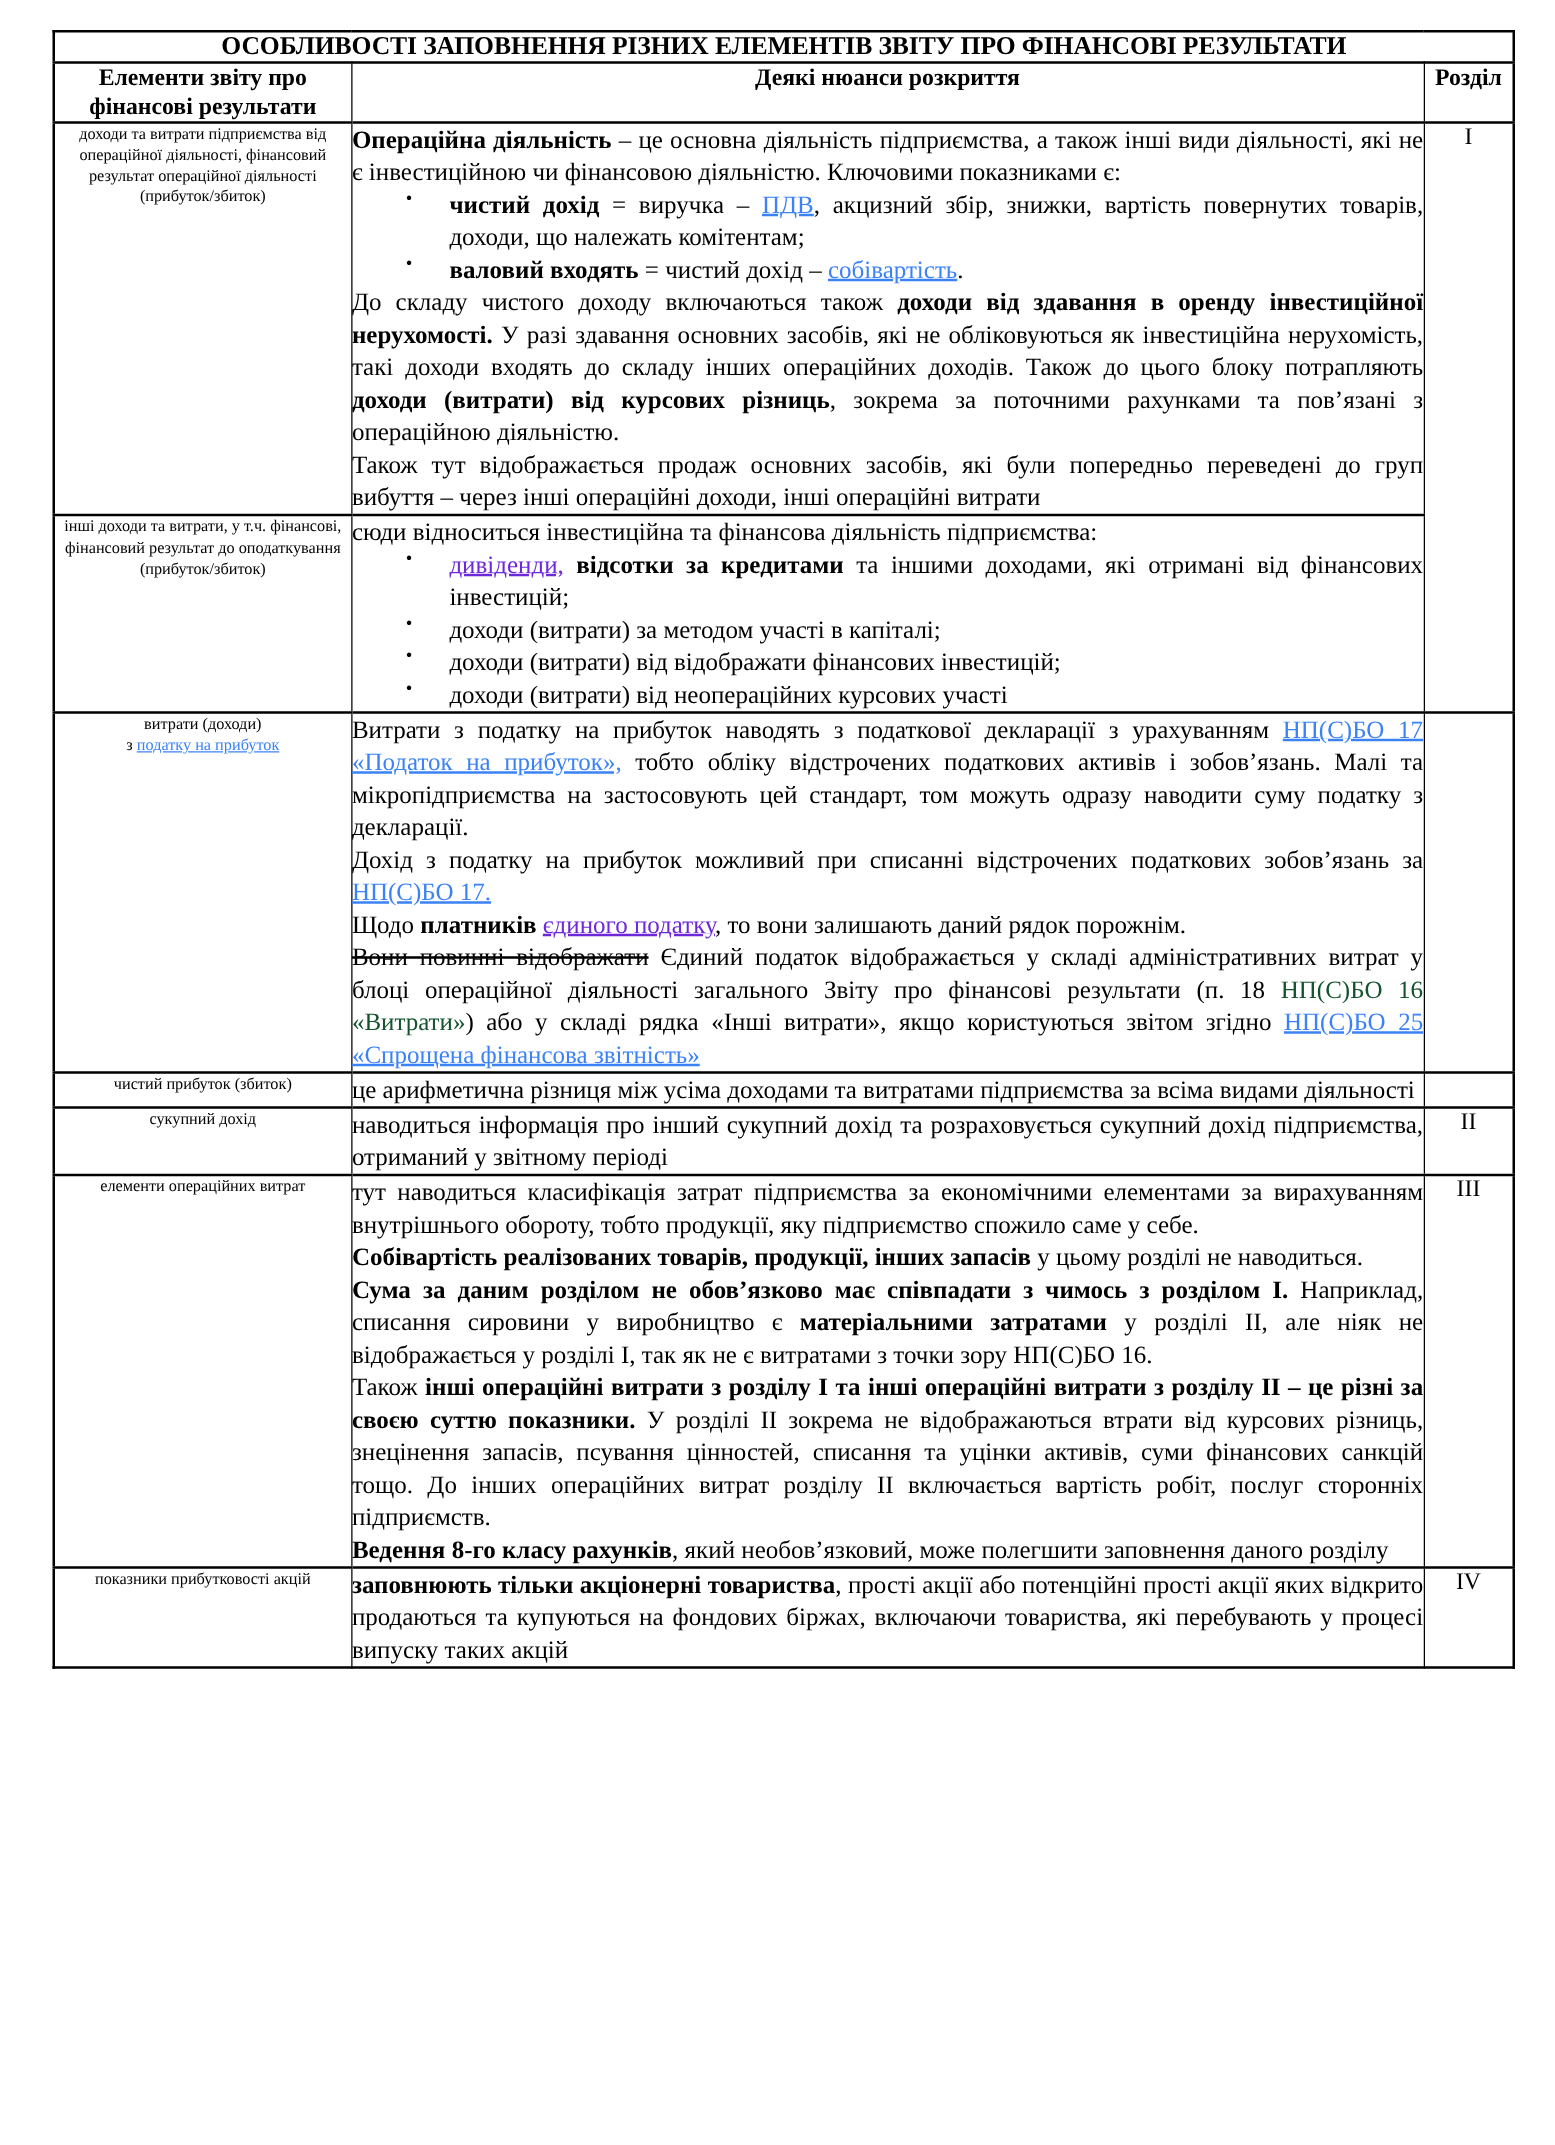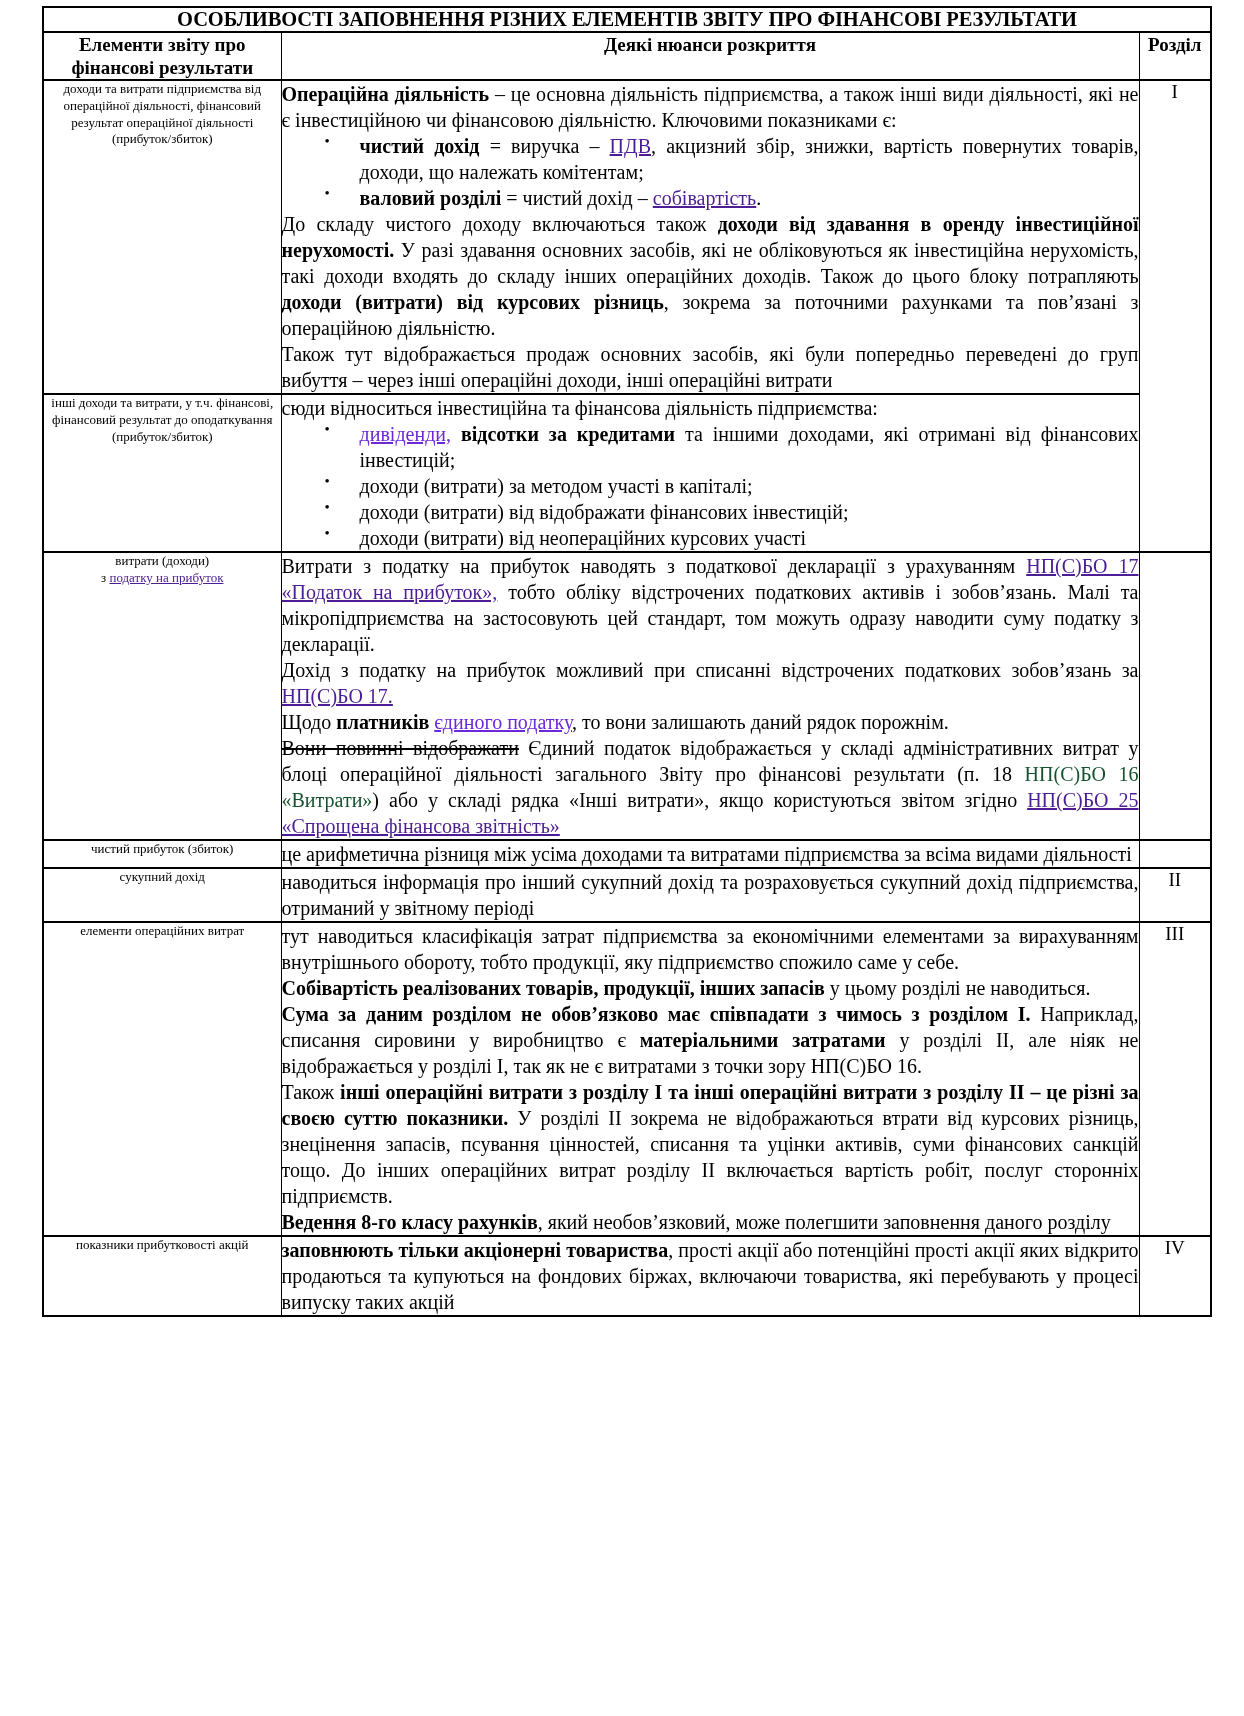--- a/index.html
+++ b/index.html
@@ -12,21 +12,21 @@
     height: 1716px;
     font-family: "Liberation Serif", "DejaVu Serif", serif;
     color: #000000;
     -webkit-font-smoothing: antialiased;
   }
 
   .page {
     width: 1244px;
     height: 1460px;
     box-sizing: border-box;
-    padding: 6px 34px 0 42px;
+    padding: 24px 34px 0 42px;
   }
 
   table.doc-table {
     border-collapse: collapse;
     width: 1168px;
     table-layout: fixed;
   }
 
   table.doc-table td,
   table.doc-table th {
@@ -105,21 +105,21 @@
   .nuance-cell ul li::before {
     content: "\2022";
     position: absolute;
     left: -35px;
     top: -1px;
     font-size: 15px;
   }
 
   .b { font-weight: bold; }
   .lnk {
-    color: #4c1d95;
+    color: #3b82f6;
     text-decoration: underline;
   }
   .lnk-b {
     color: #6d28d9;
     text-decoration: underline;
     font-weight: normal;
   }
   .lnk-nu {
     color: #14532d;
     text-decoration: none;
@@ -153,21 +153,21 @@
         <td class="head-cell">Деякі нюанси розкриття</td>
         <td class="head-cell">Розділ</td>
       </tr>
 
       <tr>
         <td class="elem-cell">доходи та витрати підприємства від операційної діяльності, фінансовий результат операційної діяльності (прибуток/збиток)</td>
         <td class="nuance-cell">
           <p><span class="b">Операційна діяльність</span><span> – це основна діяльність підприємства, а також інші види діяльності, які не є інвестиційною чи фінансовою діяльністю. Ключовими показниками є:</span></p>
           <ul>
             <li><span class="b">чистий дохід</span><span> = виручка – </span><a class="lnk" href="#">ПДВ</a><span>, акцизний збір, знижки, вартість повернутих товарів, доходи, що належать комітентам;</span></li>
-            <li><span class="b">валовий розділі</span><span> = чистий дохід – </span><a class="lnk" href="#">собівартість</a><span>.</span></li>
+            <li><span class="b">валовий входять</span><span> = чистий дохід – </span><a class="lnk" href="#">собівартість</a><span>.</span></li>
           </ul>
           <p><span>До складу чистого доходу включаються також </span><span class="b">доходи від здавання в оренду інвестиційної нерухомості.</span><span> У разі здавання основних засобів, які не обліковуються як інвестиційна нерухомість, такі доходи входять до складу інших операційних доходів. Також до цього блоку потрапляють </span><span class="b">доходи (витрати) від курсових різниць</span><span>, зокрема за поточними рахунками та пов’язані з операційною діяльністю.</span></p>
           <p>Також тут відображається продаж основних засобів, які були попередньо переведені до груп вибуття – через інші операційні доходи, інші операційні витрати</p>
         </td>
         <td class="sect-cell sect-span" rowspan="2">I</td>
       </tr>
 
       <tr>
         <td class="elem-cell rowsep-strong">інші доходи та витрати, у т.ч. фінансові, фінансовий результат до оподаткування (прибуток/збиток)</td>
         <td class="nuance-cell rowsep-strong">

